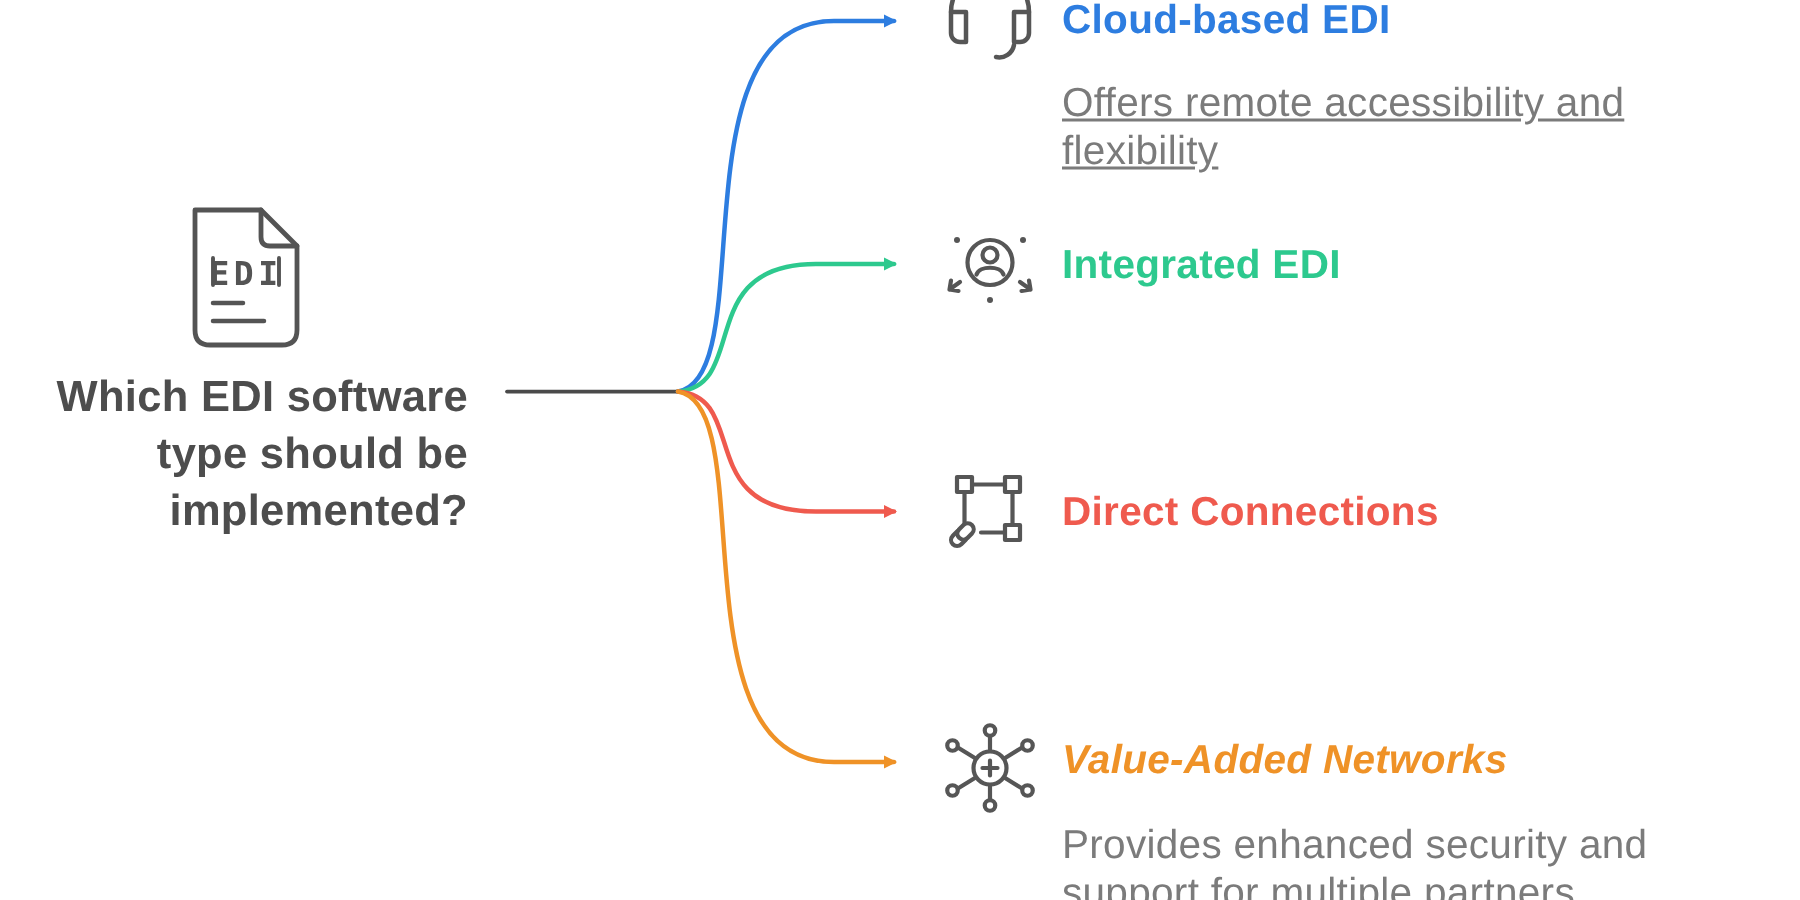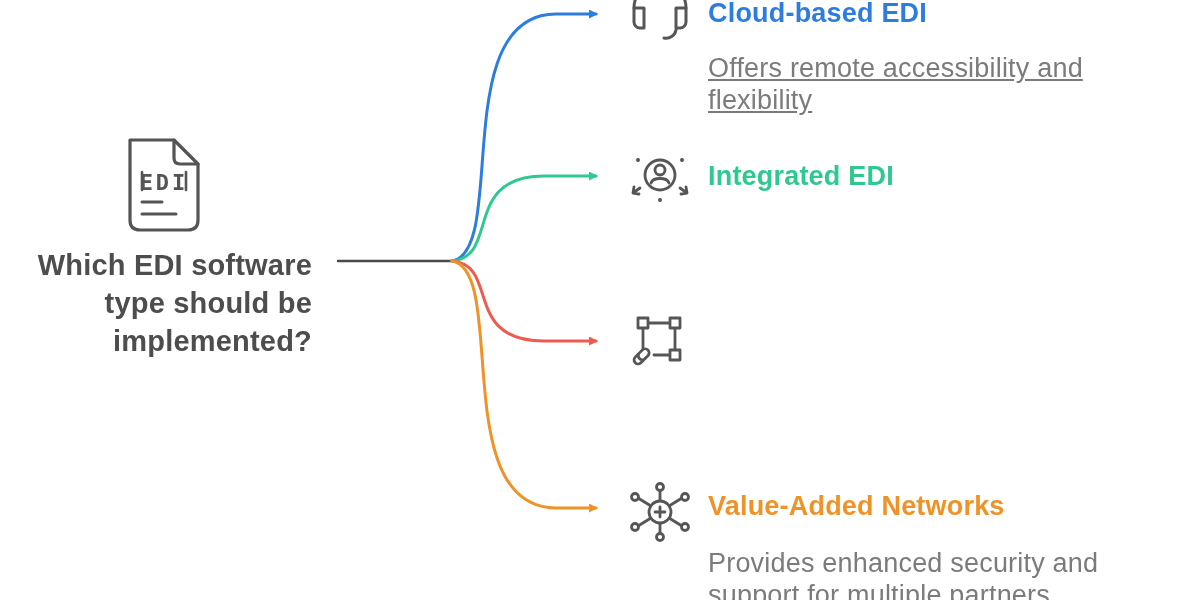--- a/index.html
+++ b/index.html
@@ -117,17 +117,18 @@
       <circle cx="9" cy="49" r="3.5" fill="#ffffff"></circle>
       <circle cx="9" cy="19" r="3.5" fill="#ffffff"></circle>
     </g>
   </svg>
 
   <div class="branch-title t1" style="color: rgb(45, 125, 224);">Cloud-based EDI</div>
   <div class="branch-desc d1">Offers remote accessibility and flexibility</div>
 
   <div class="branch-title t2" style="color: rgb(45, 201, 142);">Integrated EDI</div>
 
+  <div class="branch-title t3" style="color: rgb(239, 90, 78);">Direct Connections</div>
 
-  <div class="branch-title t4" style="color: rgb(239, 146, 39);">Value-Added Networks</div>
+  <div class="branch-title t4" style="color: rgb(239, 146, 39); font-style: italic;">Value-Added Networks</div>
   <div class="branch-desc d4">Provides enhanced security and support for multiple partners</div>
 
 </div>
 
 </body></html>

